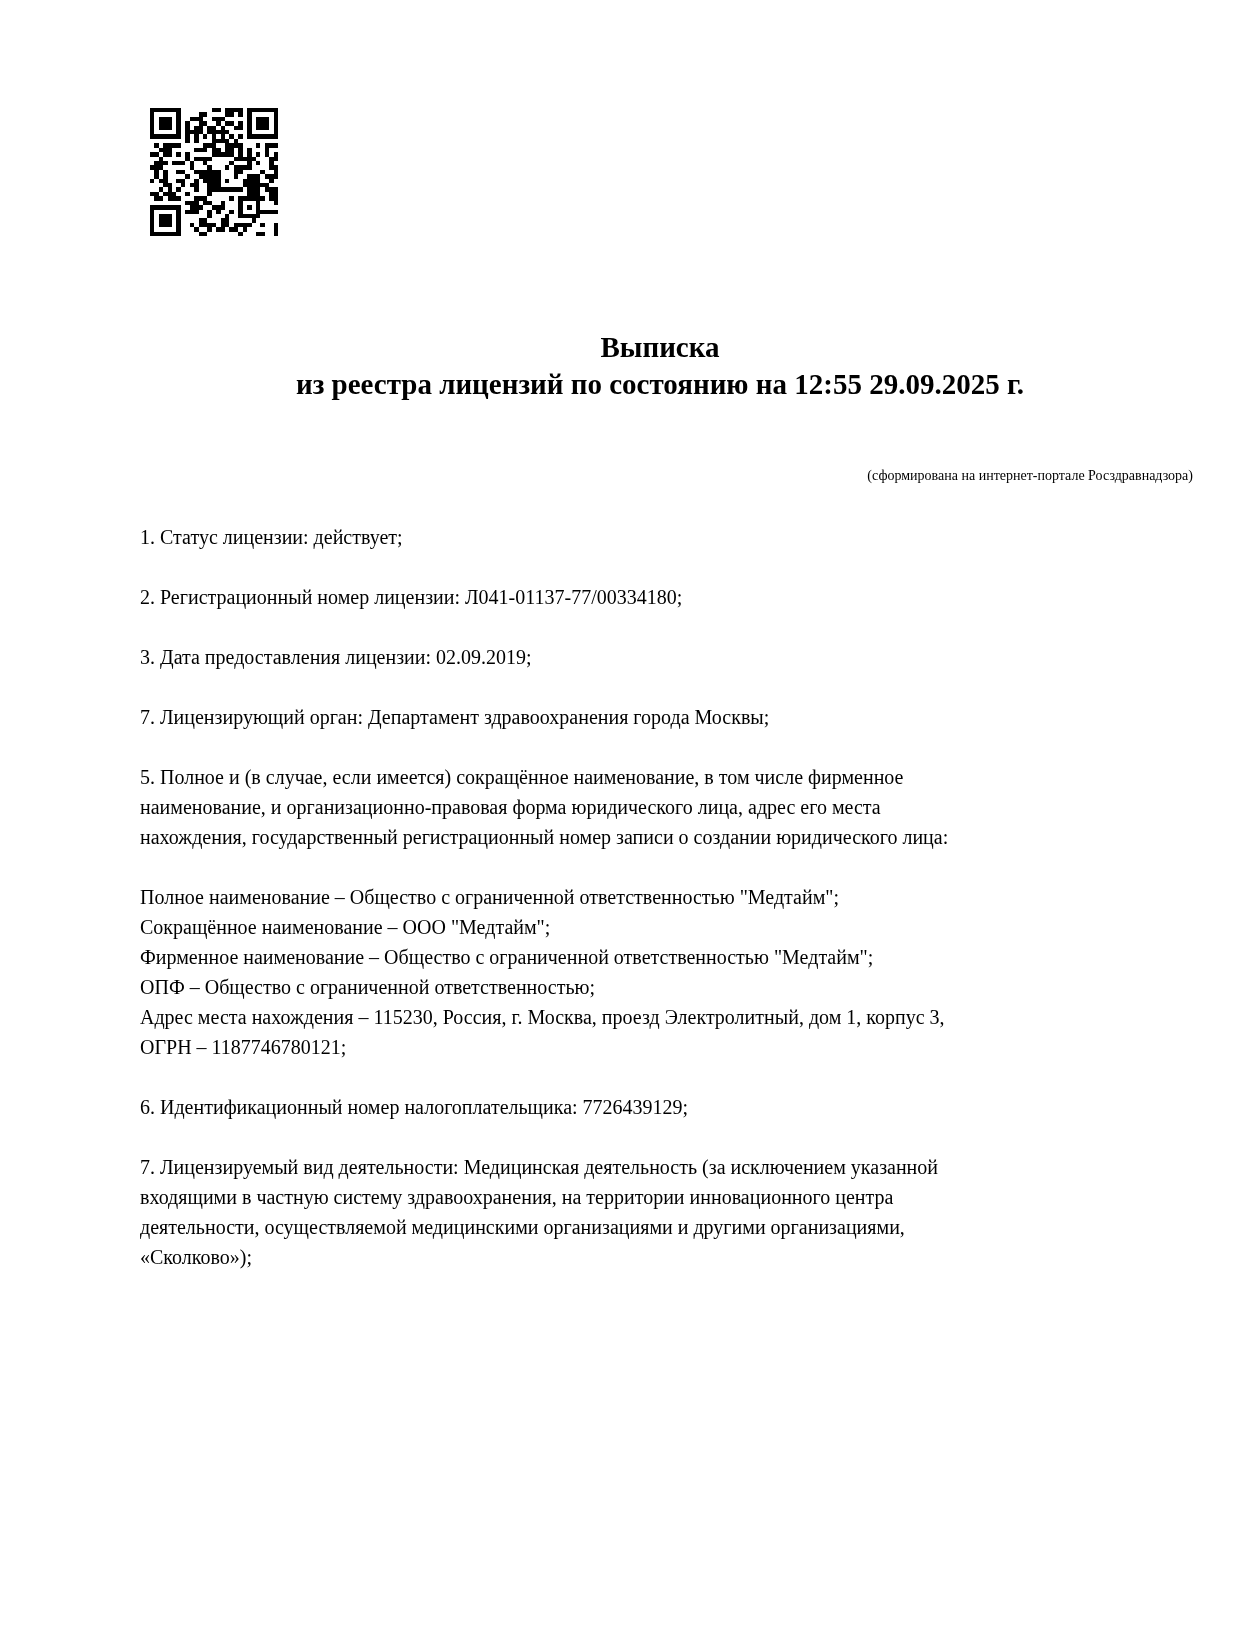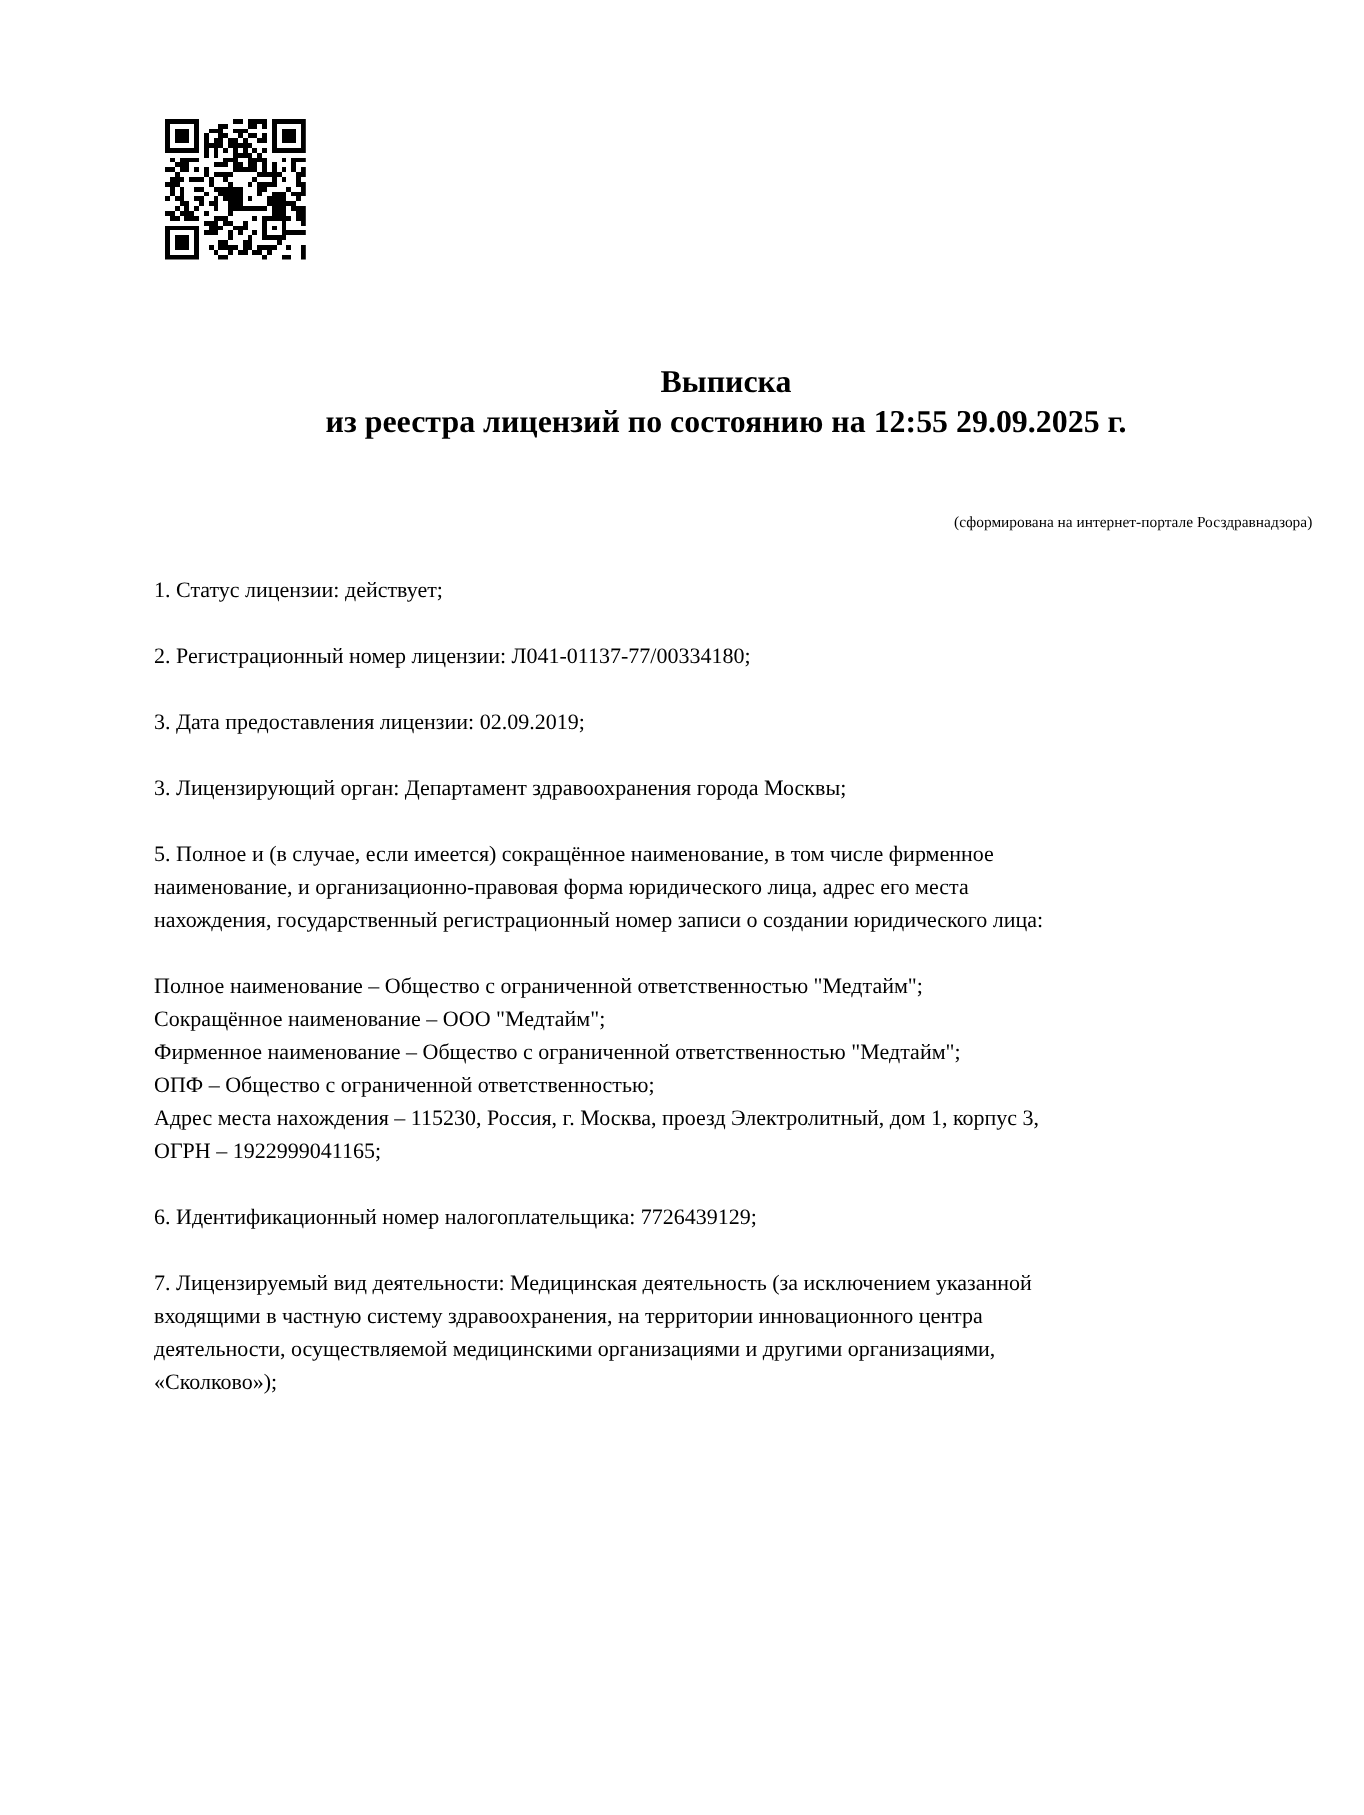--- a/index.html
+++ b/index.html
@@ -491,36 +491,36 @@
 
     <div class="para">
       <div class="line">2. Регистрационный номер лицензии: Л041-01137-77/00334180;</div>
     </div>
 
     <div class="para">
       <div class="line">3. Дата предоставления лицензии: 02.09.2019;</div>
     </div>
 
     <div class="para">
-      <div class="line">3. Лицензирующий орган: Департамент здравоохранения города Москвы;</div>
+      <div class="line">7. Лицензирующий орган: Департамент здравоохранения города Москвы;</div>
     </div>
 
     <div class="para">
       <div class="line">5. Полное и (в случае, если имеется) сокращённое наименование, в том числе фирменное</div>
       <div class="line">наименование, и организационно-правовая форма юридического лица, адрес его места</div>
       <div class="line">нахождения, государственный регистрационный номер записи о создании юридического лица:</div>
     </div>
 
     <div class="para">
       <div class="line">Полное наименование – Общество с ограниченной ответственностью "Медтайм";</div>
       <div class="line">Сокращённое наименование – ООО "Медтайм";</div>
       <div class="line">Фирменное наименование – Общество с ограниченной ответственностью "Медтайм";</div>
       <div class="line">ОПФ – Общество с ограниченной ответственностью;</div>
       <div class="line">Адрес места нахождения – 115230, Россия, г. Москва, проезд Электролитный, дом 1, корпус 3,</div>
-      <div class="line">ОГРН – 1922999041165;</div>
+      <div class="line">ОГРН – 1187746780121;</div>
     </div>
 
     <div class="para">
       <div class="line">6. Идентификационный номер налогоплательщика: 7726439129;</div>
     </div>
 
     <div class="para">
       <div class="line">7. Лицензируемый вид деятельности: Медицинская деятельность (за исключением указанной</div>
       <div class="line">входящими в частную систему здравоохранения, на территории инновационного центра</div>
       <div class="line">деятельности, осуществляемой медицинскими организациями и другими организациями,</div>

